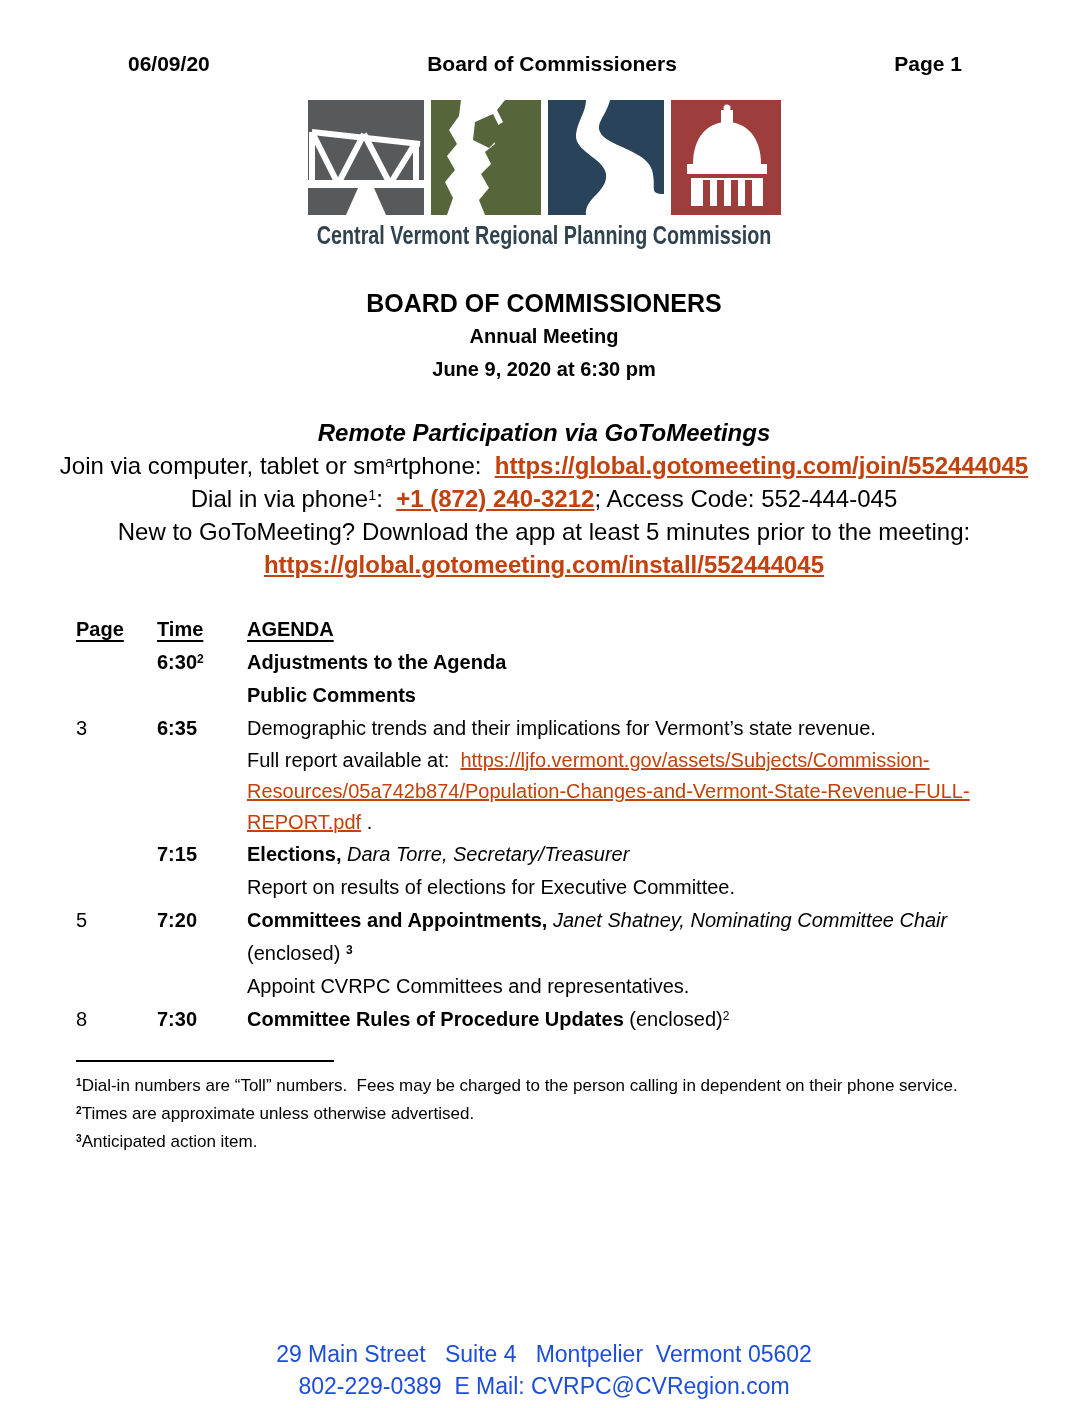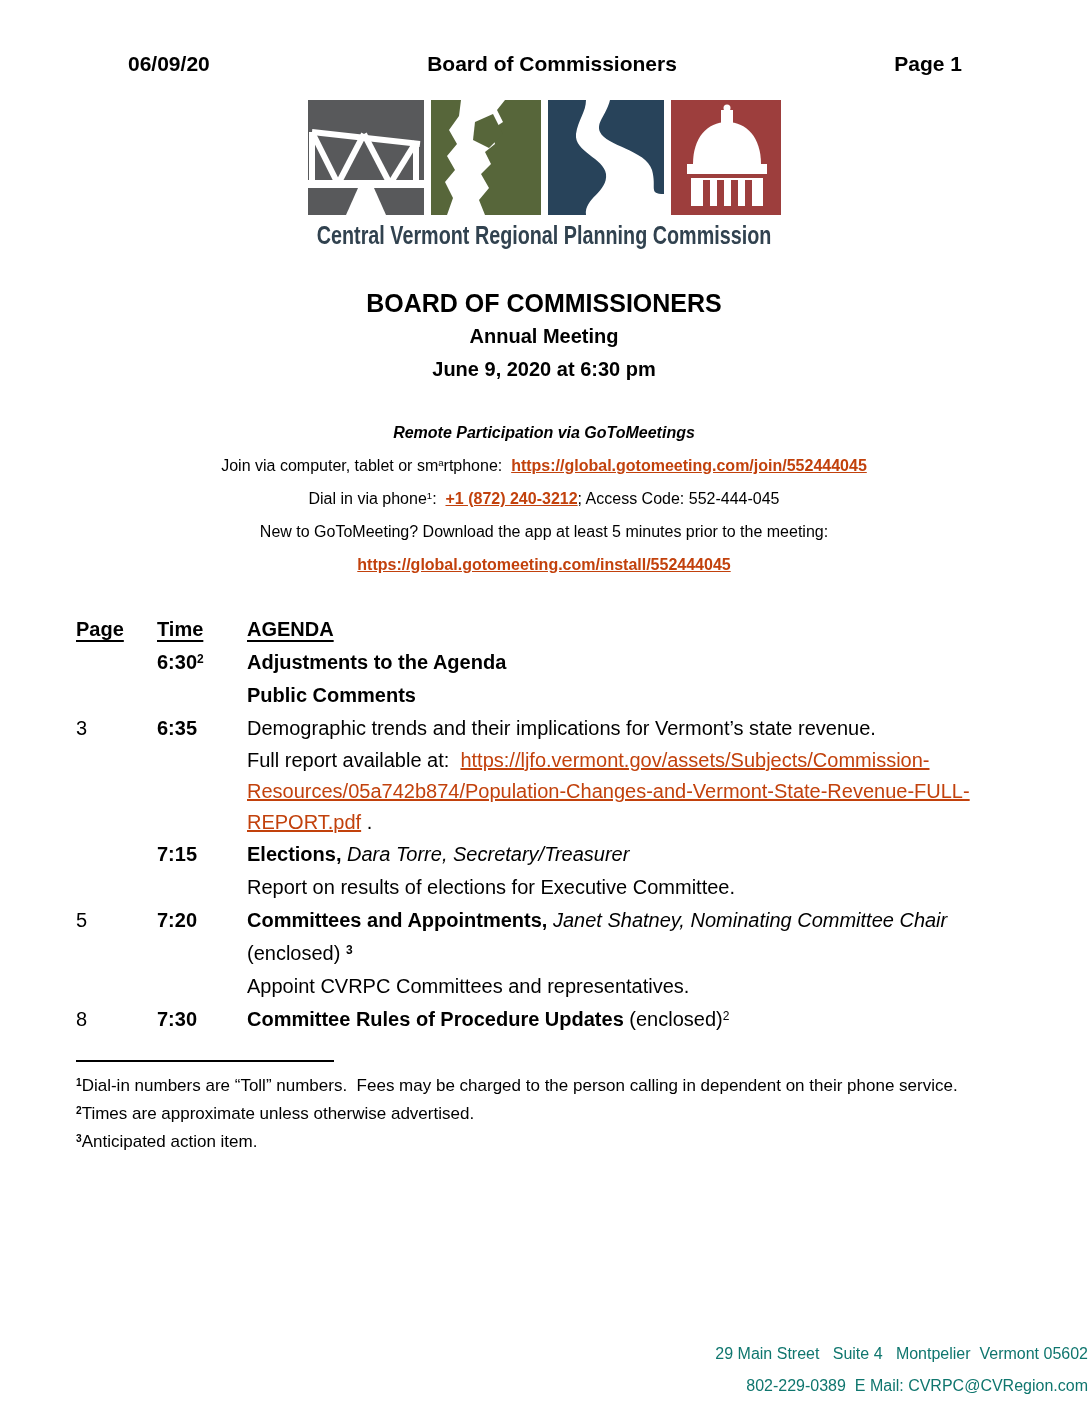--- a/index.html
+++ b/index.html
@@ -21,41 +21,41 @@
   .logo-caption{margin-top:5px;}
   .logo-caption span{display:inline-block;font-size:26px;font-weight:bold;color:#31424f;
                      transform:scaleX(0.76);transform-origin:center;white-space:pre;}
 
   
   .title-block{text-align:center;margin-top:36px;line-height:33px;}
   .doc-title{font-size:25px;font-weight:bold;}
   .doc-sub{font-size:20px;font-weight:bold;}
 
   
-  .remote{margin-top:30px;text-align:center;font-size:16px;line-height:33px;}
+  .remote{margin-top:30px;text-align:center;font-size:24px;line-height:33px;}
   .remote-heading{font-weight:bold;font-style:italic;}
   .link{color:#c2410c;text-decoration:underline;}
   .biglink{font-weight:bold;}
   .small{font-size:20px;}
 
   
   .agenda{margin:32px 112px 0 76px;display:grid;grid-template-columns:81px 90px 1fr;
           font-size:20px;line-height:33px;}
   .hd{text-decoration:underline;text-decoration-thickness:2px;text-underline-offset:4px;font-weight:bold;}
   .tm{font-weight:bold;}
   .ln.report{line-height:31px;overflow-wrap:break-word;}
 
   
   .footnotes{margin:24px 100px 0 76px;font-size:17px;line-height:28px;}
   .fn-rule{width:258px;border-top:2px solid #000;margin-bottom:10px;}
   .fn sup{font-weight:bold;}
 
   
-  .doc-footer{position:absolute;left:0;right:0;bottom:26px;text-align:right;
-              color:#0f766e;font-size:16px;line-height:32px;}
+  .doc-footer{position:absolute;left:0;right:0;bottom:26px;text-align:center;
+              color:#1d4ed8;font-size:23px;line-height:32px;}
   .doc-footer div{white-space:pre-wrap;}
 </style>
 </head>
 <body>
 
 <div class="page">
 
   <header class="doc-header">
     <span>06/09/20</span>
     <span>Board of Commissioners</span>

